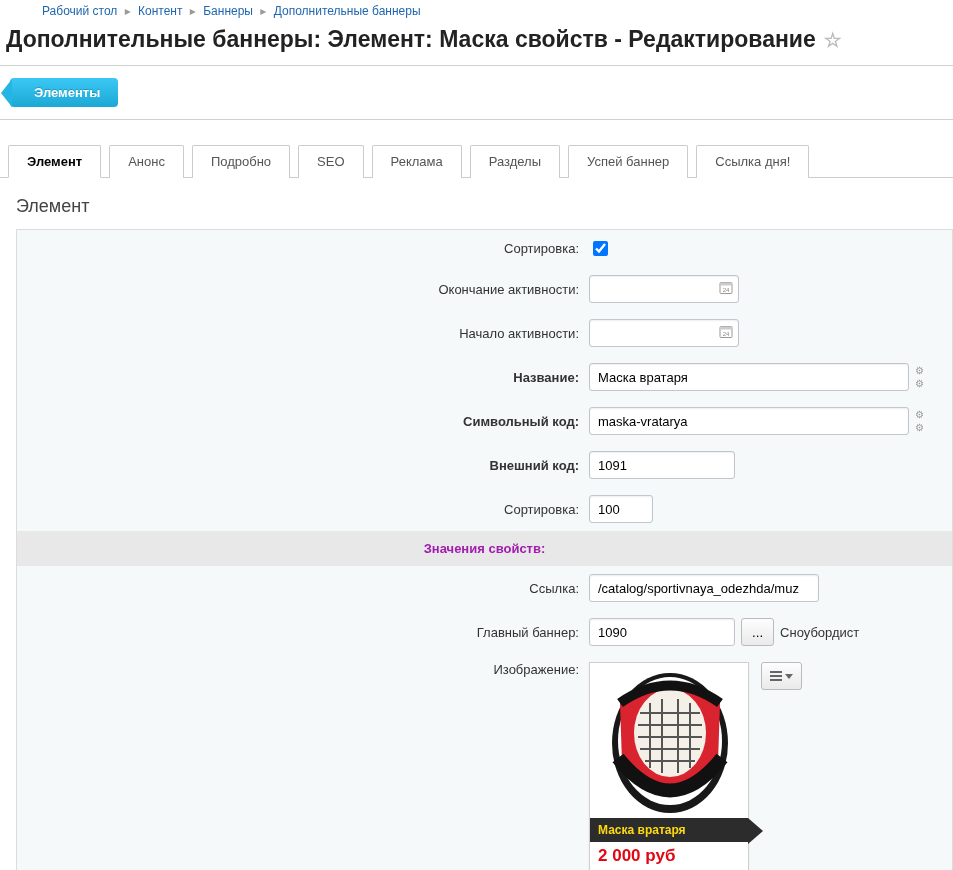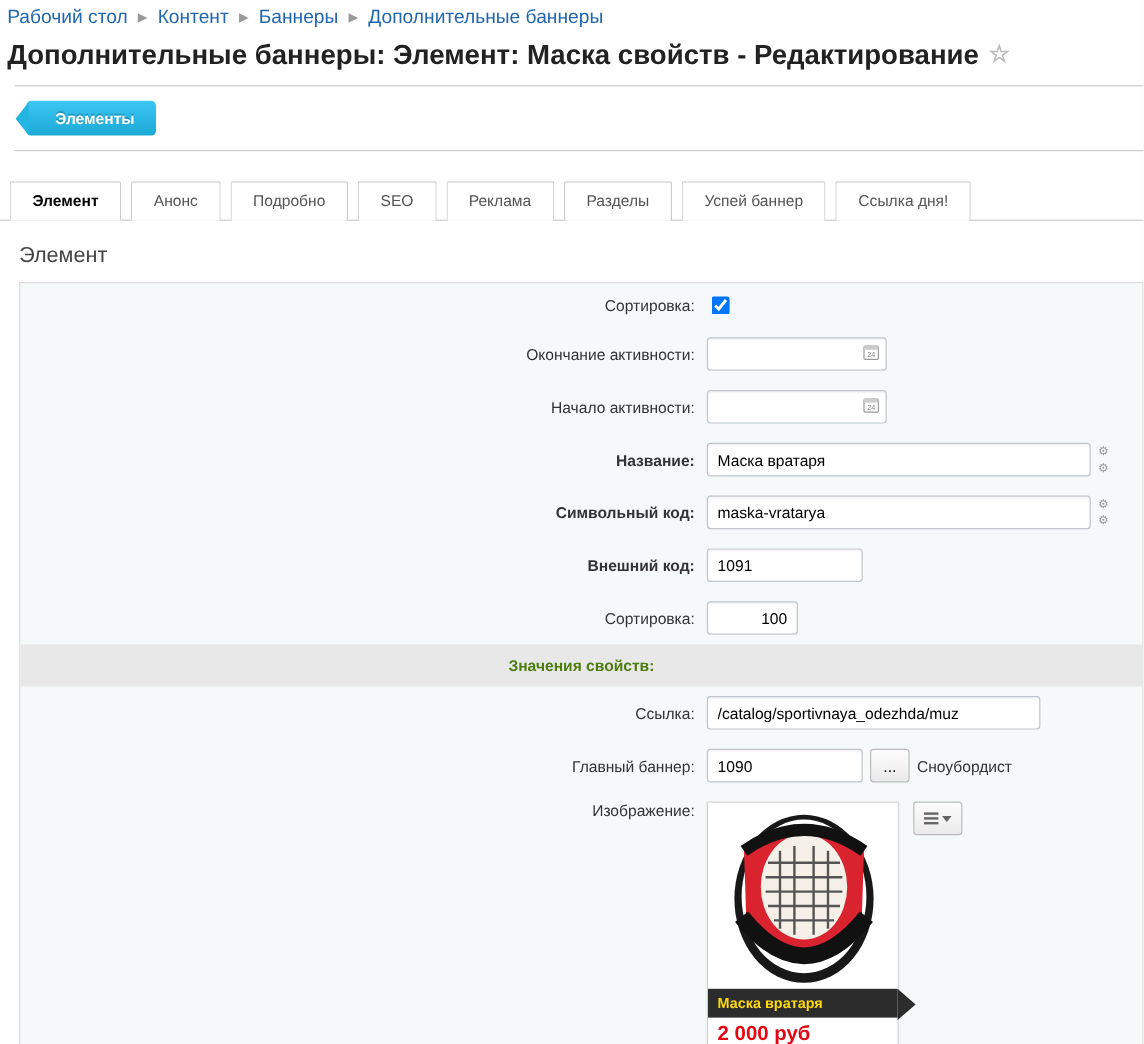--- a/index.html
+++ b/index.html
@@ -5,43 +5,43 @@
   * { box-sizing: border-box; }
   body {
     margin: 0;
     font-family: Arial, Helvetica, sans-serif;
     font-size: 13px;
     color: #333;
     background: #fff;
   }
   .breadcrumb {
     padding: 4px 6px;
-    font-size: 16px;
+    font-size: 12px;
     color: #2067b0;
+    margin-left: 36px;
   }
   .breadcrumb a { color: #2067b0; text-decoration: none; }
   .breadcrumb .sep { color: #999; margin: 0 4px; }
   .page-title {
     padding: 4px 6px 12px 6px;
     font-size: 23px;
     font-weight: bold;
     color: #222;
     display: flex;
     align-items: center;
     gap: 8px;
   }
   .star-icon { color: #bbb; font-size: 20px; cursor: pointer; }
   .toolbar {
     background: linear-gradient(#ededed, #e0e0e0);
     border-top: 1px solid #d0d0d0;
     border-bottom: 1px solid #d0d0d0;
     padding: 12px 10px;
     background-image: radial-gradient(#d0d0d0 0.5px, transparent 0.5px);
     background-size: 6px 6px;
-    margin-left: 12px;
   }
   .btn-elements {
     display: inline-block;
     background: linear-gradient(#3bc8f5, #1ba8d5);
     color: #fff;
     font-weight: bold;
     font-size: 13px;
     padding: 7px 18px 7px 24px;
     border: none;
     border-radius: 4px;
@@ -125,33 +125,33 @@
     box-shadow: inset 0 1px 2px rgba(0,0,0,.07);
   }
   input[type="text"].date { width: 150px; padding-right: 28px; }
   .date-wrap { position: relative; }
   .cal-icon {
     position: absolute; right: 6px; top: 50%; transform: translateY(-50%);
     color: #888; font-size: 13px; pointer-events: none;
   }
   input[type="checkbox"] { width: 15px; height: 15px; }
   .wide { width: 320px; }
-  .med  { width: 130px; }
-  .small{ width: 76px; text-align: right; }
-  .ext  { width: 278px; }
+  .med  { width: 146px; }
+  .small{ width: 64px; }
+  .ext  { width: 230px; }
   .side-icons {
     display: flex; flex-direction: column; gap: 2px; color: #999;
     font-size: 10px; cursor: pointer;
   }
   .group-header {
     background: #e8e8e8;
     font-weight: bold;
     text-align: center;
     padding: 10px;
-    color: #4d7c0f;
+    color: #a21caf;
     font-size: 13px;
   }
   .browse-btn {
     border: 1px solid #bbb;
     background: linear-gradient(#fdfdfd,#eaeaea);
     padding: 4px 10px;
     border-radius: 3px;
     cursor: pointer;
     height: 28px;
   }

